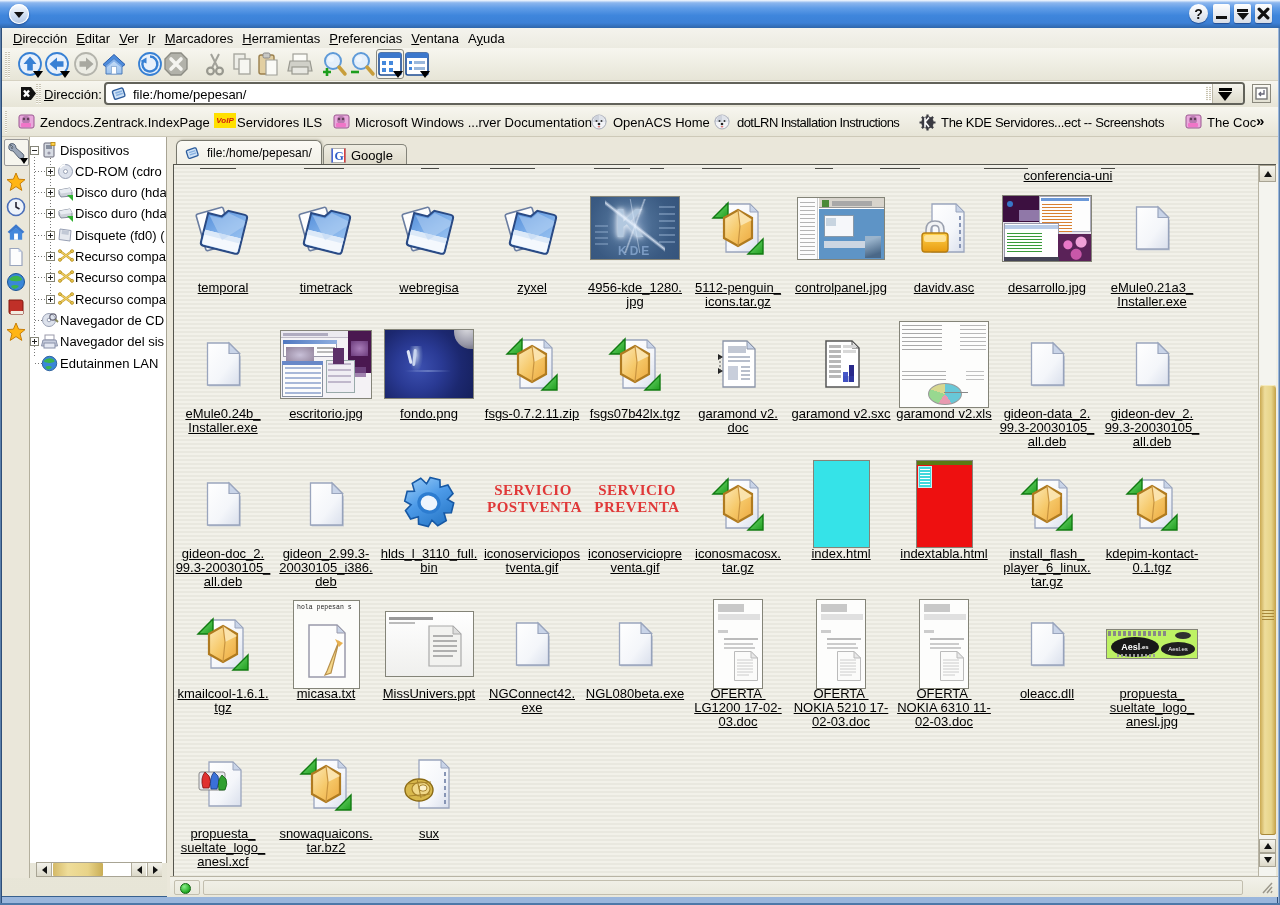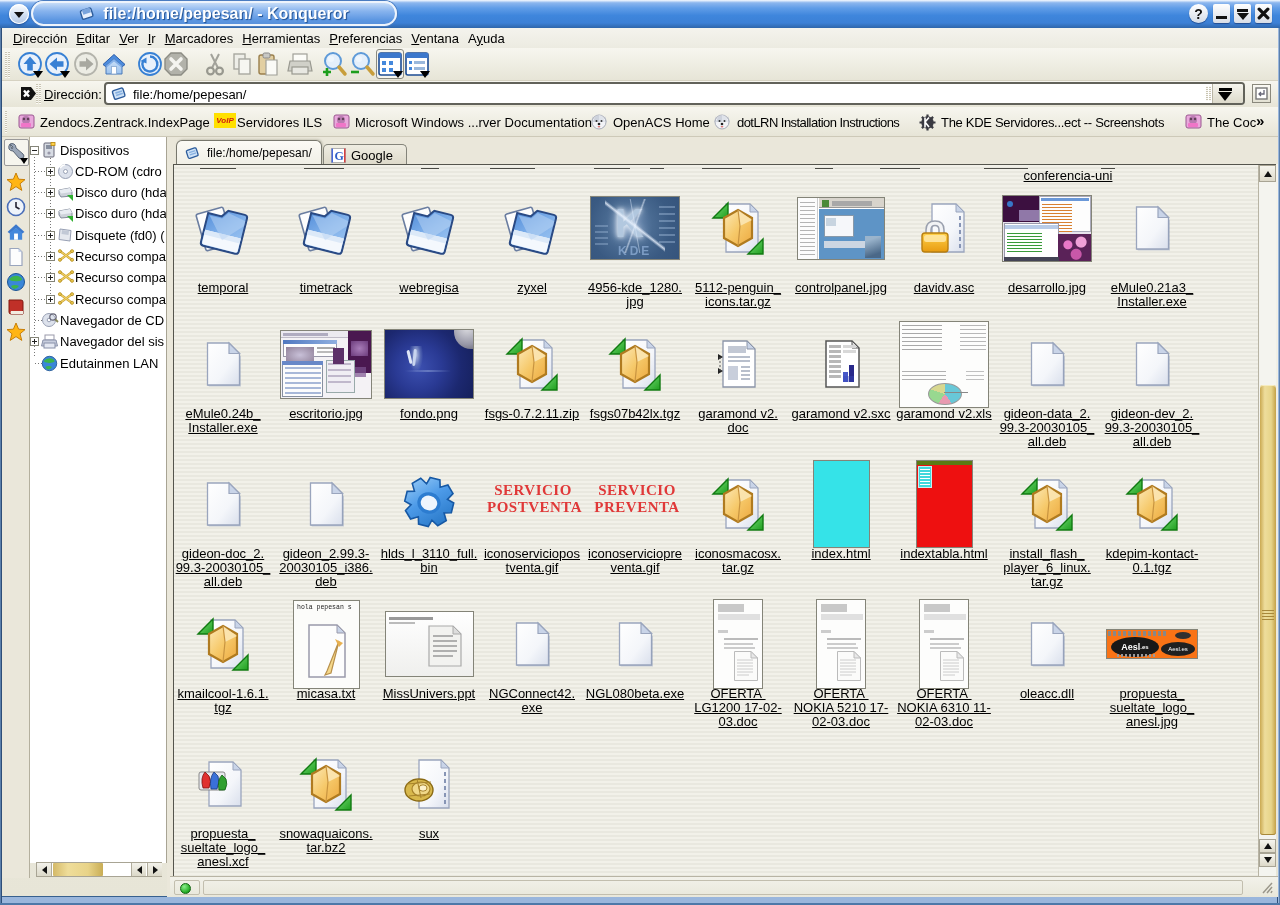--- a/index.html
+++ b/index.html
@@ -151,27 +151,20 @@
 <div class="a" style="left:0;top:0;width:1px;height:905px;background:#5c80ac"></div>
 <div class="a" style="left:1px;top:28px;width:1px;height:877px;background:#2e4e78"></div>
 <div class="a" style="left:1279px;top:0;width:1px;height:905px;background:#5c80ac"></div>
 <div class="a" style="left:1277px;top:28px;width:1px;height:877px;background:#2e4e78"></div>
 <div class="a" style="left:0;top:903px;width:1280px;height:2px;background:#4e78a8"></div>
 <div class="a" style="left:2px;top:896px;width:1276px;height:1px;background:#37608e"></div>
 <div class="a bev" style="left:2px;top:28px;width:1276px;height:868px"></div>
 <div class="a" style="left:0;top:0;width:1280px;height:28px;background:linear-gradient(#f8fbff 0%,#8cb6ee 10%,#629ee8 28%,#3f86dc 55%,#3c80d6 82%,#2f66ab 100%)">
 <div class="a" style="left:9px;top:4px;width:20px;height:20px;border-radius:50%;background:linear-gradient(#ffffff,#cddcf0 60%,#b4c8e4);box-shadow:0 1px 2px rgba(10,30,80,.5),inset 0 0 0 1px #fff"></div>
 <div class="a" style="left:14px;top:12px;width:0;height:0;border-left:5px solid transparent;border-right:5px solid transparent;border-top:6px solid #111"></div>
-<div class="a" style="left:31px;top:1px;width:366px;height:25px;border-radius:13px;background:linear-gradient(#d5e6fa,#88b4ee 40%,#5d97e2 75%,#568ed8);box-shadow:inset 0 0 0 2px #eef4fc,0 0 0 1px #4a7cc0;display:flex;align-items:center;justify-content:center">
-<svg width="17" height="17" viewBox="0 0 17 17" style="margin-right:7px">
-        <rect x="2" y="4" width="11" height="9" rx="1.5" fill="#e8f0fc" stroke="#2c5c9c" stroke-width="1.4" transform="rotate(-18 8 8)"></rect>
-        <path d="M4 6 l8 0" stroke="#7aa4dc" stroke-width="5" transform="rotate(-18 8 8)"></path>
-      </svg>
-<span style="font-size:16px;font-weight:bold;color:#fff;text-shadow:1px 1px 1px #1c4c8e">file:/home/pepesan/ - Konqueror</span>
-    </div>
 <div class="a" style="left:1189px;top:4px;width:19px;height:19px;border-radius:50%;background:linear-gradient(#fff,#d4dce8);box-shadow:0 1px 1px rgba(10,30,80,.5);display:flex;align-items:center;justify-content:center;font-size:14px;font-weight:bold;color:#111">?</div>
 <div class="a" style="left:1213px;top:4px;width:17px;height:19px;background:linear-gradient(#fefefe,#d8dde6);border-radius:2px;box-shadow:0 1px 1px rgba(10,30,80,.5)">
       <div class="a" style="left:3px;top:12px;width:11px;height:3px;background:#111"></div>
     </div>
 <div class="a" style="left:1234px;top:4px;width:17px;height:19px;background:linear-gradient(#fefefe,#d8dde6);border-radius:2px;box-shadow:0 1px 1px rgba(10,30,80,.5)">
       <div class="a" style="left:3px;top:5px;width:11px;height:2.5px;background:#111"></div>
       <div class="a" style="left:2.5px;top:9px;width:0;height:0;border-left:6px solid transparent;border-right:6px solid transparent;border-top:7px solid #111"></div>
     </div>
 <div class="a" style="left:1255px;top:4px;width:17px;height:19px;background:linear-gradient(#fefefe,#d8dde6);border-radius:2px;box-shadow:0 1px 1px rgba(10,30,80,.5);display:flex;align-items:center;justify-content:center">
       <svg width="13" height="13" viewBox="0 0 12 12">
@@ -830,21 +823,21 @@
         </g>
       </svg>
     </div>
   </div>
 <div class="lbl" style="left:889px;top:687px;width:110px">OFERTA&nbsp;<br>NOKIA 6310 11-<br>02-03.doc</div>
 <svg class="a" style="left:1015px;top:612px" width="64" height="64">
     <use href="#page"></use>
   </svg>
 <div class="lbl" style="left:992px;top:687px;width:110px">oleacc.dll</div>
 <div class="a" style="left:1106px;top:629px;width:92px;height:30px;border:1px solid #848478;overflow:hidden">
-    <div style="width:100%;height:100%;background:#f97316;position:relative">
+    <div style="width:100%;height:100%;background:#bef264;position:relative">
       <div style="position:absolute;left:1px;top:1px;right:30px;height:5px;background:repeating-linear-gradient(90deg,#888 0 3px,transparent 3px 5px)"></div>
       <div style="position:absolute;left:4px;top:7px;width:48px;height:20px;border-radius:50%;background:#181818;display:flex;align-items:center;justify-content:center;color:#fff;font-size:9px;font-weight:bold">Aesl<span style="font-size:6px">.es</span></div>
       <div style="position:absolute;right:2px;top:12px;width:34px;height:14px;border-radius:50%;background:#202020;color:#fff;font-size:6px;display:flex;align-items:center;justify-content:center">Aesl.es</div>
       <div style="position:absolute;right:6px;top:2px;width:16px;height:7px;border-radius:50%;background:#303030"></div>
       <div style="position:absolute;left:10px;bottom:1px;width:40px;height:3px;background:repeating-linear-gradient(90deg,#999 0 2px,transparent 2px 4px)"></div>
     </div>
   </div>
 <div class="lbl" style="left:1097px;top:687px;width:110px">propuesta_<br>sueltate_logo_<br>anesl.jpg</div>
 <svg class="a" style="left:191px;top:752px" width="64" height="64">
     <use href="#xcfpage"></use>

